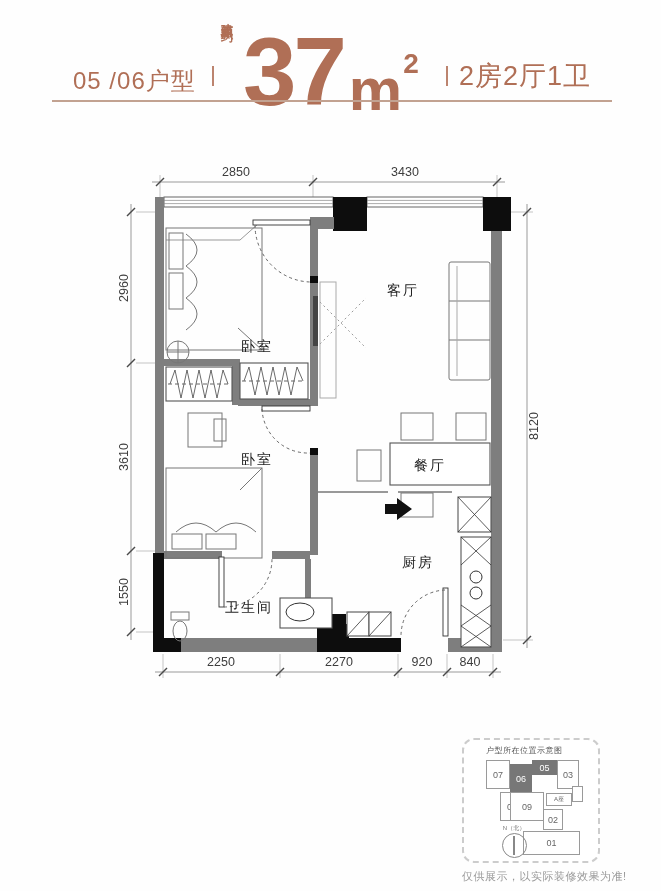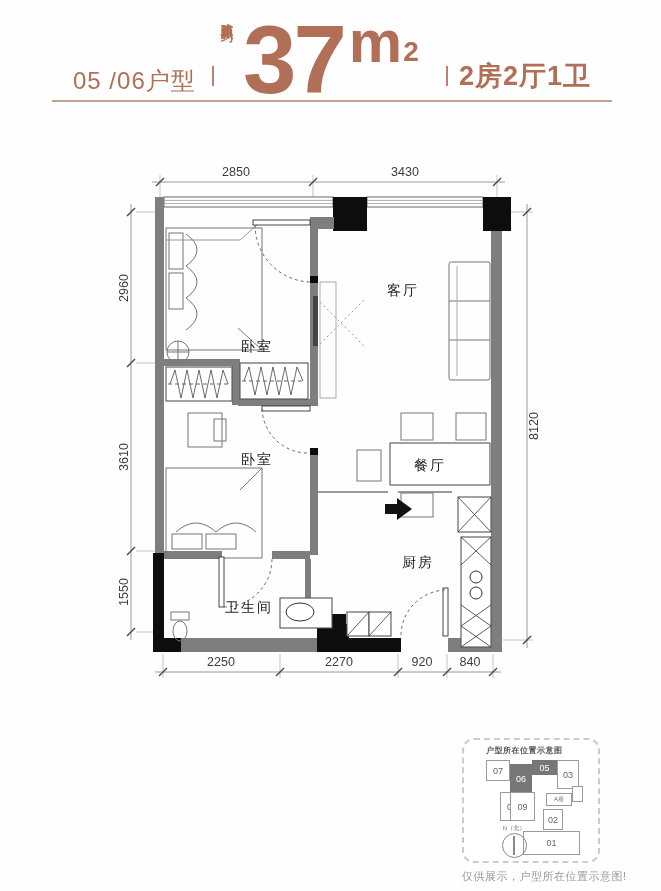--- a/index.html
+++ b/index.html
@@ -12,49 +12,49 @@
   *{box-sizing:border-box}
   body{margin:0;background:#ffffff;font-family:"Liberation Sans",sans-serif}
   .screen{position:relative;width:661px;height:891px;background:#fefefe;overflow:hidden}
 
   
   .hdr-unit{position:absolute;left:73px;top:65px;font-size:24px;font-weight:normal;color:var(--c-accent);letter-spacing:1px}
   .hdr-sep{position:absolute;width:2px;height:20px;background:var(--c-accent);opacity:.85}
   .sep1{left:212px;top:66px}
   .sep2{left:446px;top:66px}
   .hdr-area-vert{position:absolute;left:220px;top:13px;writing-mode:vertical-rl;text-orientation:upright;font-size:12px;line-height:14px;font-weight:bold;color:var(--c-accent);letter-spacing:2px}
-  .hdr-area-group{position:absolute;left:243px;top:12px;display:flex;align-items:flex-start;color:var(--c-accent)}
+  .hdr-area-group{position:absolute;left:243px;top:24px;display:flex;align-items:flex-end;color:var(--c-accent)}
   .hdr-area-num{font-size:96px;font-weight:bold;line-height:1;letter-spacing:-3px}
   .hdr-area-m{font-size:60px;font-weight:bold;line-height:1;margin-left:5px}
   .hdr-area-sup{font-size:28px;font-weight:bold;align-self:flex-start;margin-top:24px;margin-left:1px}
-  .hdr-spec{position:absolute;left:459px;top:58px;font-size:27px;font-weight:bold;color:var(--c-accent);letter-spacing:1px}
+  .hdr-spec{position:absolute;left:459px;top:58px;font-size:27px;font-weight:normal;color:var(--c-accent);letter-spacing:1px}
   .hdr-rule{position:absolute;left:52px;top:100px;width:560px;height:2px;background:var(--c-accent_light)}
 
   
   .plan{position:absolute;left:0;top:140px}
   .wall{fill:var(--c-wall_gray)}
   .wallb{fill:var(--c-wall_black)}
   .dimtxt{font-size:12.5px;fill:#3d3d3d}
   .roomtxt{font-size:14px;fill:#222;letter-spacing:2px}
   .furn{stroke:#777;fill:none;stroke-width:1}
   .furn2{stroke:#555;fill:#fff;stroke-width:1.1}
   .doorarc{stroke:#666;fill:none;stroke-width:1;stroke-dasharray:3,3}
 
   
   .inset{position:absolute;left:462px;top:738px;width:138px;height:125px;border:2px dashed #cccccc;border-radius:12px;background:#fff}
-  .inset-title{position:absolute;left:22px;top:5px;font-size:8px;color:#555;font-weight:bold;letter-spacing:.5px}
+  .inset-title{position:absolute;left:22px;top:5px;font-size:8px;color:#555;font-weight:normal;letter-spacing:.5px}
   .cell{position:absolute;border:1px solid #9a9a9a;background:#fff;color:#666;font-size:9px;display:flex;align-items:center;justify-content:center}
   .cell.dark{background:var(--c-highlight_cell);border-color:var(--c-highlight_cell);color:#fff}
-  .c07{left:22px;top:20px;width:24px;height:21px}
+  .c07{left:22px;top:20px;width:24px;height:29px}
   .c06{left:46px;top:24px;width:22px;height:29px}
   .c05{left:68px;top:20px;width:25px;height:15px}
   .c03{left:93px;top:20px;width:22px;height:29px}
   .stub{left:108px;top:46px;width:11px;height:16px}
   .c08{left:36px;top:52px;width:24px;height:29px}
-  .c09{left:46px;top:52px;width:25px;height:29px}
+  .c09{left:46px;top:52px;width:34px;height:29px}
   .ca{left:82px;top:53px;width:26px;height:13px;font-size:6px}
   .c02{left:79px;top:69px;width:20px;height:21px}
   .c01{left:59px;top:91px;width:57px;height:24px}
   .compass{position:absolute;left:34px;top:85px;width:32px;text-align:center}
   .compass-label{font-size:6px;color:#777;line-height:7px}
   .compass-circle{width:25px;height:25px;border:1.5px solid #888;border-radius:50%;margin:1px auto 0;position:relative}
   .compass-needle{position:absolute;left:50%;top:2px;bottom:2px;width:2px;margin-left:-1px;background:#888}
 
   .disclaimer{position:absolute;left:462px;top:869px;font-size:11px;color:#999;letter-spacing:.5px}
 </style>
@@ -302,15 +302,15 @@
     <div class="cell c02">02</div>
     <div class="cell c01">01</div>
     <div class="compass">
       <div class="compass-label">N（北）</div>
       <div class="compass-circle">
         <div class="compass-needle"></div>
       </div>
     </div>
   </div>
 
-  <div class="disclaimer">仅供展示，户型所在位置示意图!</div>
+  <div class="disclaimer">仅供展示，以实际装修效果为准!</div>
 
 </div>
 
 </body></html>

